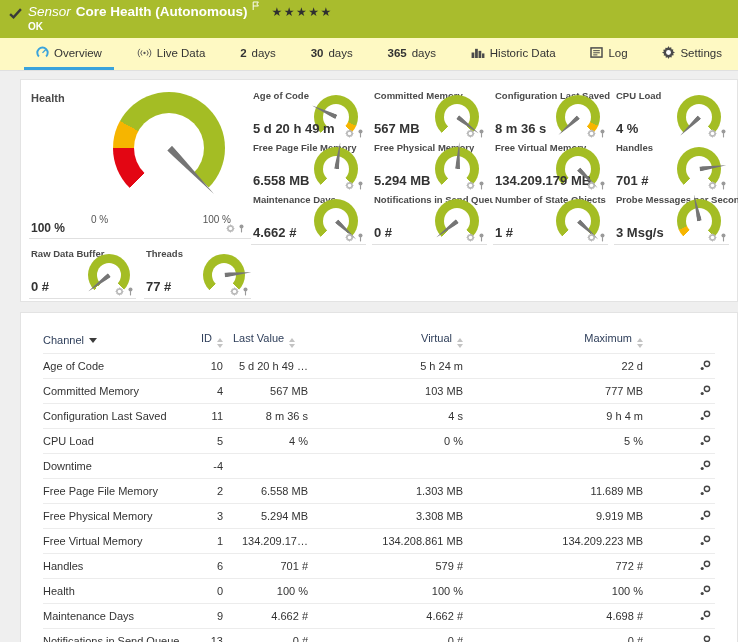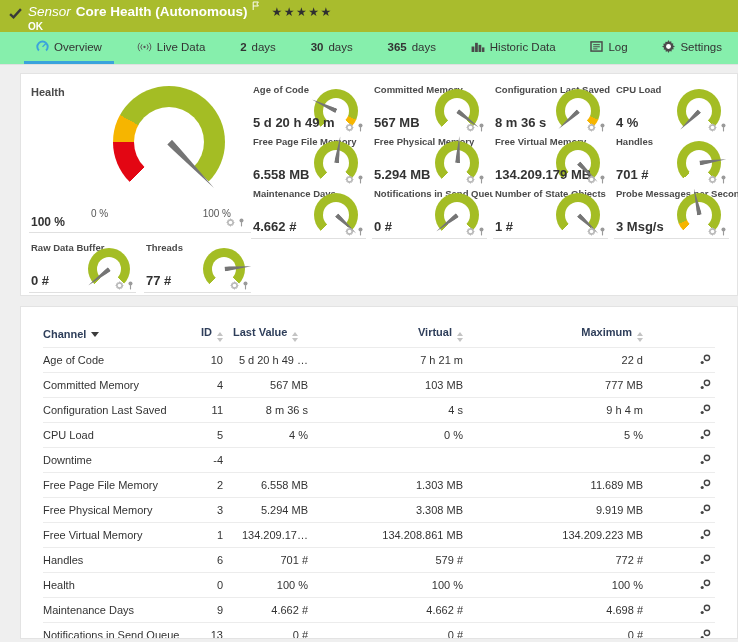--- a/index.html
+++ b/index.html
@@ -2,31 +2,31 @@
 <html style="--brand-green: #a9bc2d; --gauge-green: #a4bd24; --gauge-orange: #f6b500; --gauge-red: #e30613; --needle-gray: #757575; --tab-blue: #3aa3dc; --table-header-text: #2e3e5a;"><head>
 <meta charset="utf-8">
 <style>
   html,body{margin:0;padding:0;}
   body{
     width:738px;height:642px;overflow:hidden;position:relative;
     background:#efefef;font-family:"Liberation Sans",sans-serif;
     -webkit-font-smoothing:antialiased;
   }
   
-  .topbar{height:32px;background:var(--brand-green);position:relative;color:#fff;}
+  .topbar{height:38px;background:var(--brand-green);position:relative;color:#fff;}
   .check{position:absolute;left:9px;top:8px;line-height:0;}
   .title-block{margin-left:28px;padding-top:4px;}
   .title-line{font-size:13.5px;line-height:16px;white-space:nowrap;}
   .kind{font-style:italic;font-weight:400;margin-right:5px;}
   .sensor-title{font-weight:700;}
   .flag{margin-left:4px;position:relative;top:-5px;display:inline-block;line-height:0;}
   .stars{color:#2f2f2f;font-size:12px;margin-left:12px;letter-spacing:1.5px;}
   .status{font-size:10px;font-weight:700;margin-top:1px;}
   
-  .tabbar{height:32px;background:#86efac;border-bottom:1px solid #e0e0e0;
+  .tabbar{height:32px;background:#fef9c3;border-bottom:1px solid #e0e0e0;
     display:flex;justify-content:space-between;align-items:stretch;padding:0 4px 0 24px;}
   .tab{display:flex;align-items:center;gap:5px;font-size:11.5px;color:#333;
     padding:0 12px;cursor:pointer;border-bottom:3px solid transparent;white-space:nowrap;}
   .tab.active{border-bottom-color:var(--tab-blue);}
   .tab-num{font-weight:700;}
   .tab .icon{line-height:0;}
   
   .panel{background:#fff;border:1px solid #e3e3e3;margin-left:20px;box-sizing:border-box;}
   .gauges-panel{margin-top:8px;height:223px;position:relative;}
   .table-panel{margin-top:10px;height:333px;padding:0 22px;overflow:hidden;}
@@ -58,21 +58,21 @@
   .health-footer{position:absolute;bottom:3px;left:2px;right:4px;display:flex;
     justify-content:space-between;align-items:center;}
   .health-value{font-size:12px;font-weight:700;color:#333;}
   .bottom-gauges{position:absolute;left:8px;top:166px;width:222px;display:flex;gap:8px;}
   .bottom-gauges .gcell{flex:1;height:52px;}
   .bottom-gauges .gauge{width:42px;height:42px;top:8px;right:6px;}
   .small-grid{position:absolute;left:230px;top:8px;right:8px;display:grid;
     grid-template-columns:repeat(4,1fr);column-gap:6px;row-gap:0;grid-auto-rows:52px;}
   
   table{width:100%;border-collapse:collapse;table-layout:fixed;font-size:11px;color:#333;margin-top:14px;}
-  thead th{height:26px;vertical-align:middle;font-weight:700;color:var(--table-header-text);
+  thead th{height:26px;vertical-align:middle;font-weight:400;color:var(--table-header-text);
     text-align:right;padding:0;white-space:nowrap;}
   th.c-channel,td.c-channel{text-align:left;}
   th.c-last{text-align:left;padding-left:10px;}
   tbody td{height:24px;border-top:1px solid #ececec;text-align:right;padding:0;vertical-align:middle;white-space:nowrap;overflow:hidden;}
   td.c-gear{padding-right:4px;}
   .chset{display:inline-block;line-height:0;cursor:pointer;}
   .caret-down{display:inline-block;width:0;height:0;border-left:4px solid transparent;
     border-right:4px solid transparent;border-top:5px solid #3c3c3c;margin-left:5px;vertical-align:1px;}
   .sort-stack{display:inline-flex;flex-direction:column;gap:2px;margin-left:5px;vertical-align:0px;}
   .sort-stack i{width:0;height:0;border-left:3.5px solid transparent;border-right:3.5px solid transparent;}
@@ -482,21 +482,21 @@
             </span>
         </th>
         <th class="c-gear"></th>
       </tr>
     </thead>
     <tbody>
         <tr>
           <td class="c-channel">Age of Code</td>
           <td class="c-id">10</td>
           <td class="c-last">5 d 20 h 49 …</td>
-          <td class="c-min">7 h 21 m</td>
+          <td class="c-min">5 h 24 m</td>
           <td class="c-max">22 d</td>
           <td class="c-gear"><span class="chset"><svg viewBox="0 0 12 12" width="11" height="11">
                 <circle cx="7.6" cy="4.2" r="2.9" fill="none" stroke="#444" stroke-width="1.5"></circle>
                 <circle cx="2.4" cy="9.2" r="1.7" fill="#444"></circle>
               </svg></span></td>
         </tr>
         <tr>
           <td class="c-channel">Committed Memory</td>
           <td class="c-id">4</td>
           <td class="c-last">567 MB</td>

